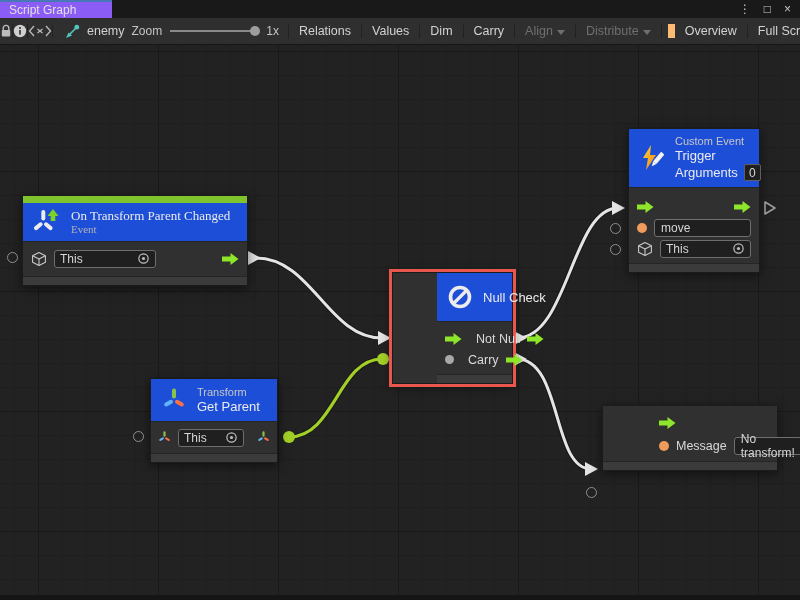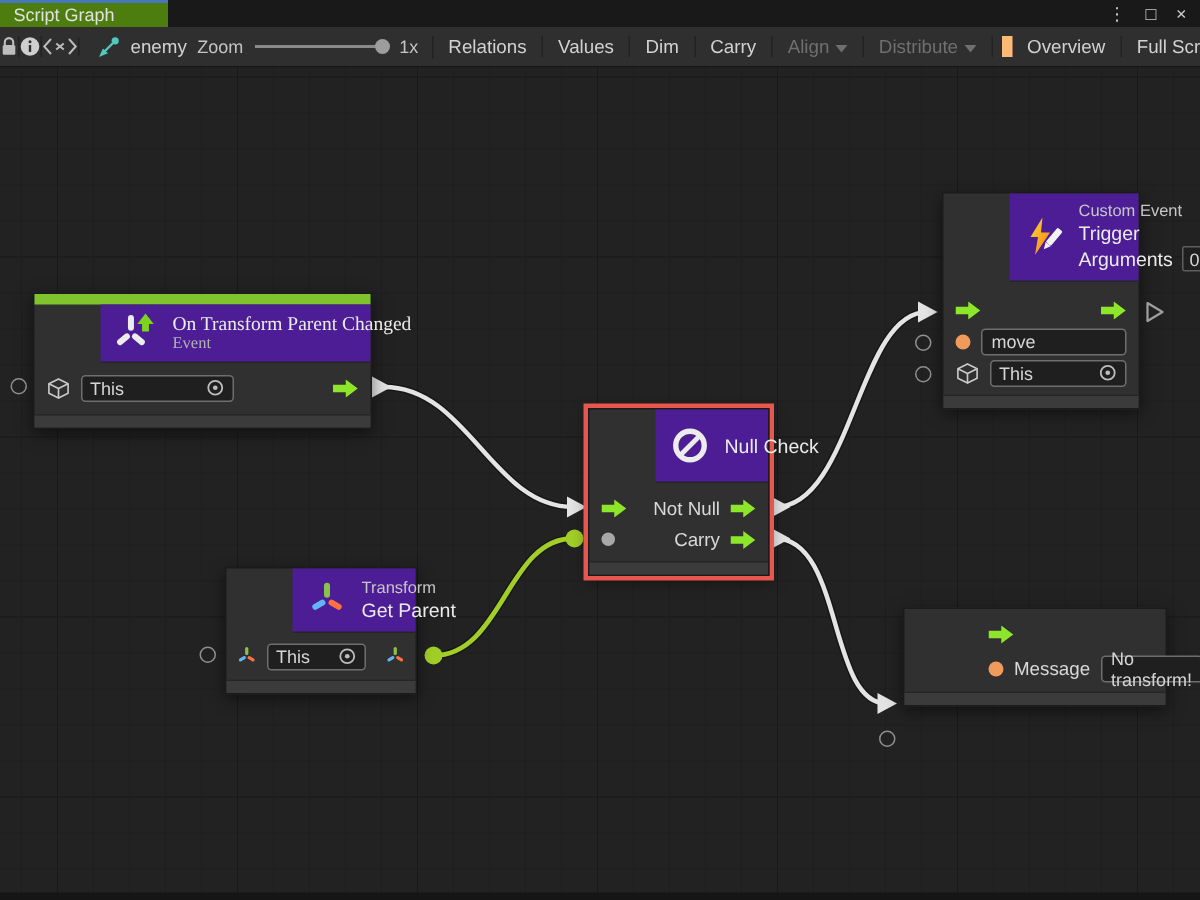--- a/index.html
+++ b/index.html
@@ -1,21 +1,21 @@
 <!DOCTYPE html>
 <html><head>
 <meta charset="utf-8">
 <style>
   * { margin:0; padding:0; box-sizing:border-box; }
   html,body { width:800px; height:600px; overflow:hidden; background:#191919;
     font-family:"Liberation Sans", sans-serif; -webkit-font-smoothing:antialiased; }
 
   
   .tabbar { height:18px; background:#191919; display:flex; align-items:stretch; }
-  .tab { width:112px; background:#4d7c0f; border-top:2px solid #4878b8;
+  .tab { width:112px; background:#8b5cf6; border-top:2px solid #4878b8;
     display:flex; align-items:center; padding-left:9px; font-size:12px; color:#e2e2e2; }
   .win-controls { margin-left:auto; display:flex; align-items:center; gap:13px;
     padding-right:9px; color:#c9c9c9; font-size:12px; }
   .wc { cursor:default; line-height:1; }
 
   
   .toolbar { height:27px; background:#2f2f2f; border-bottom:1px solid #161616;
     display:flex; align-items:center; font-size:12.5px; color:#d2d2d2; }
   .tb-seg { border-right:1px solid #222; display:flex; align-items:center; justify-content:center; }
   .seg-lock { width:27px; } .seg-info { width:30px; } .seg-code { width:72px; }
@@ -46,24 +46,24 @@
   .bottom-strip { position:absolute; left:0; bottom:0; width:100%; height:5px; background:#151515; z-index:4; }
 
   .wires { position:absolute; left:0; top:0; z-index:1; pointer-events:none; }
   .wire-shadow { fill:none; stroke:#171717; stroke-width:5; }
   .wire-white { fill:none; stroke:#e4e4e4; stroke-width:3; }
   .wire-green { fill:none; stroke:#a2cf27; stroke-width:3.2; }
 
   
   .node { position:absolute; background:#303030; border:1px solid #1b1b1b; z-index:2;
     box-shadow:0 3px 10px rgba(0,0,0,.5); }
-  .node.selected { box-shadow:0 0 0 3px #e8574e, 0 3px 10px rgba(0,0,0,.5); }
+  .node.selected { box-shadow:0 0 0 3px #e8574e, 0 3px 10px rgba(0,0,0,.5);padding-left:44px; }
   .accent-bar { height:7px; background:#7fc42d; }
-  .n-header { background:#4c1d95; border-bottom:1px solid #252525;
-    display:flex; align-items:center; gap:9px; padding:5px 9px;margin-left:44px; }
+  .n-header { background:#1d4ed8; border-bottom:1px solid #252525;
+    display:flex; align-items:center; gap:9px; padding:5px 9px; }
   .n-footer { background:#3b3b3b; border-top:1px solid #252525; height:9px; }
   .n-title { font-size:13px; color:#ebebeb; line-height:15px; white-space:nowrap; }
   .n-sub { font-size:11px; color:#b2b2b2; line-height:13px; }
   .n-cat { font-size:11px; color:#c6c6c6; line-height:13px; }
   .n-body { }
   .p-row { display:flex; align-items:center; height:21px; padding:0 8px; gap:7px; }
   .p-label { font-size:12.5px; color:#d9d9d9; white-space:nowrap; }
   .spacer { flex:1; }
 
   .dropdown { display:flex; align-items:center; justify-content:space-between;

